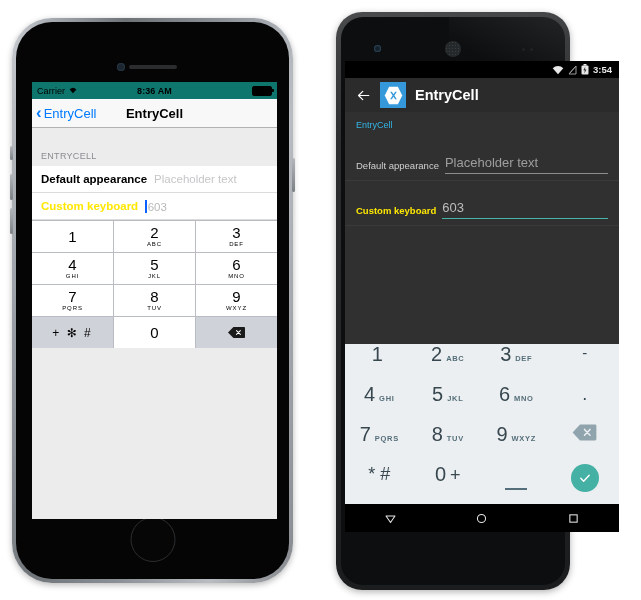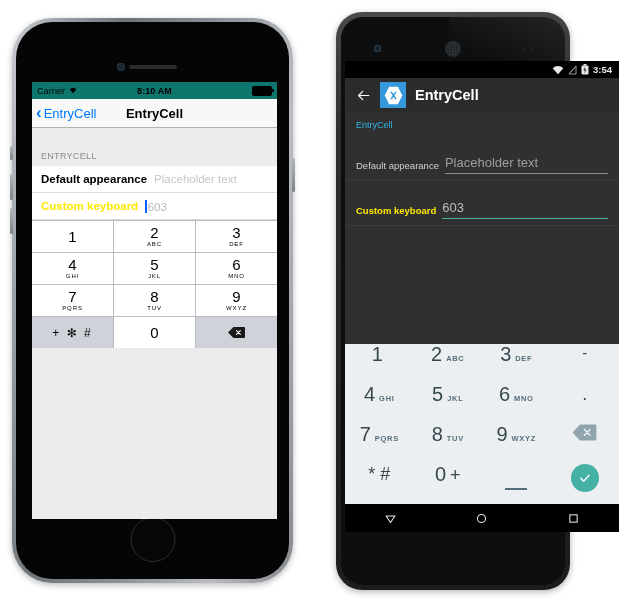--- a/index.html
+++ b/index.html
@@ -170,21 +170,21 @@
 
       <div class="ios-status">
         <span class="carrier">
           <span>Carrier</span>
           <span class="wifi-ios">
             <svg width="10" height="8" viewBox="0 0 10 8">
                 <path d="M5 7.2 L1.6 3.4 A5 5 0 0 1 8.4 3.4 Z" fill="#000"></path>
               </svg>
           </span>
         </span>
-        <span class="time">8:10 AM</span>
+        <span class="time">8:36 AM</span>
         <span class="right">
           <span class="batt"></span>
         </span>
       </div>
 
       <div class="ios-nav">
         <span class="ios-back">
           <span class="chev">‹</span>
           <span>EntryCell</span>
         </span>

